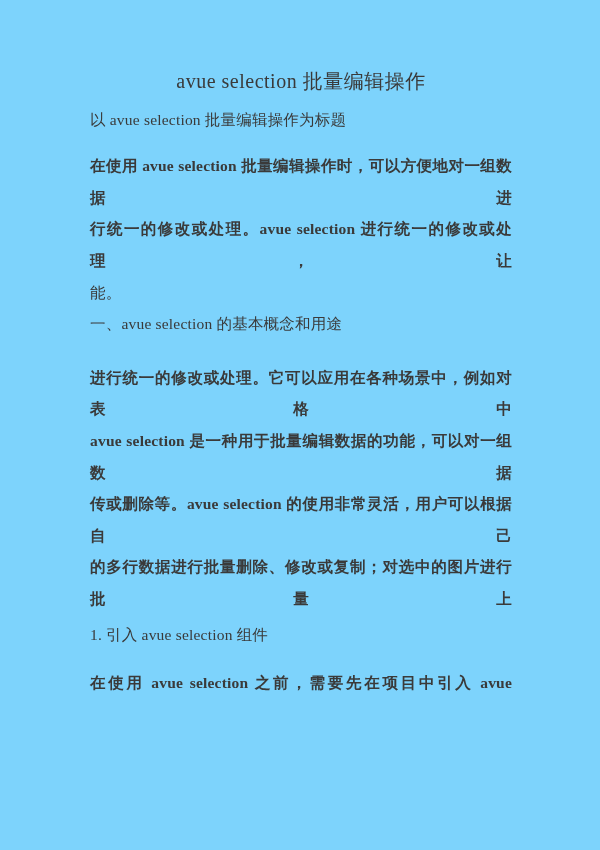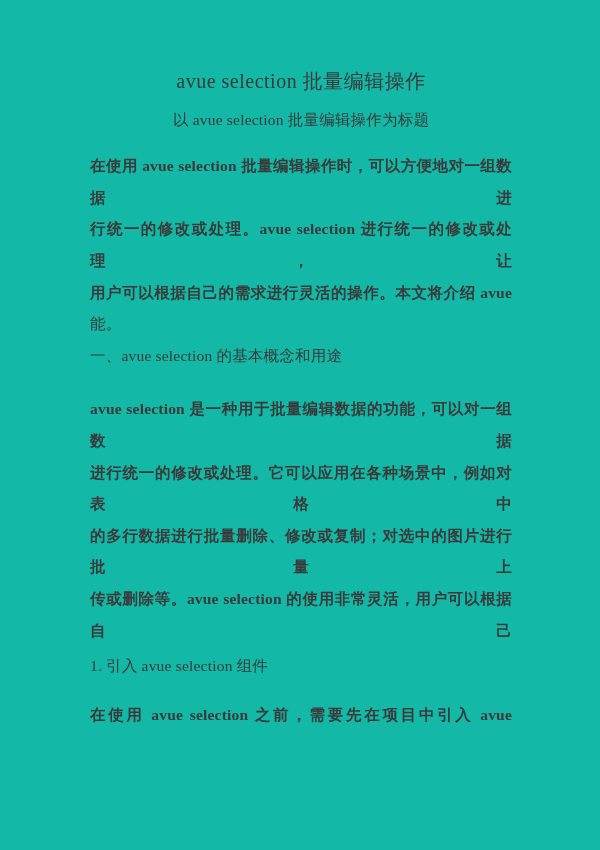--- a/index.html
+++ b/index.html
@@ -7,21 +7,21 @@
     width: 600px;
     height: 850px;
     background: #ffffff;
     font-family: "Liberation Serif", "DejaVu Serif", serif;
     color: #3a3a3a;
     overflow: hidden;
   }
   .page {
     width: 600px;
     height: 850px;
-    background: #14b8a6;
+    background: #7dd3fc;
     box-sizing: border-box;
   }
   .content {
     box-sizing: border-box;
     padding: 66px 88px 0 90px;
     width: 600px;
   }
   .doc-title {
     font-size: 20px;
     font-weight: 400;
@@ -35,21 +35,21 @@
     font-size: 15.5px;
     line-height: 31.6px;
     letter-spacing: 0.2px;
   }
   .jline {
     text-align: justify;
     text-align-last: justify;
     font-weight: bold;
   }
   .para { margin: 0; }
-  .subtitle   { margin-top: 6px; text-align: center;  }
+  .subtitle   { margin-top: 6px;  }
   .block-p1   { margin-top: 15px; }
   .block-h1   { margin-top: 12px; }
   .block-p2   { margin-top: 22px; }
   .block-h2   { margin-top: 15px; }
   .block-item { margin-top: 4px; }
   .block-p3   { margin-top: 17px; }
   .heading {
     font-weight: 400;
     margin: 0;
   }
@@ -60,31 +60,30 @@
 <div class="page">
   <div class="content">
 
     <h1 class="doc-title">avue selection 批量编辑操作</h1>
 
     <div class="line subtitle">以 avue selection 批量编辑操作为标题</div>
 
     <div class="para block-p1">
       <div class="line jline">在使用 avue selection 批量编辑操作时，可以方便地对一组数据进</div>
       <div class="line jline">行统一的修改或处理。avue selection 进行统一的修改或处理，让</div>
-      <div class="line jline">用户可以根据自己的需求进行灵活的操作。本文将介绍 avue</div>
       <div class="line">能。</div>
     </div>
 
     <div class="line heading block-h1">一、avue selection 的基本概念和用途</div>
 
     <div class="para block-p2">
+      <div class="line jline">进行统一的修改或处理。它可以应用在各种场景中，例如对表格中</div>
       <div class="line jline">avue selection 是一种用于批量编辑数据的功能，可以对一组数据</div>
-      <div class="line jline">进行统一的修改或处理。它可以应用在各种场景中，例如对表格中</div>
+      <div class="line jline">传或删除等。avue selection 的使用非常灵活，用户可以根据自己</div>
       <div class="line jline">的多行数据进行批量删除、修改或复制；对选中的图片进行批量上</div>
-      <div class="line jline">传或删除等。avue selection 的使用非常灵活，用户可以根据自己</div>
     </div>
 
 
     <div class="line block-item">1. 引入 avue selection 组件</div>
 
     <div class="para block-p3">
       <div class="line jline">在使用 avue selection 之前，需要先在项目中引入 avue</div>
 
     </div>
 

